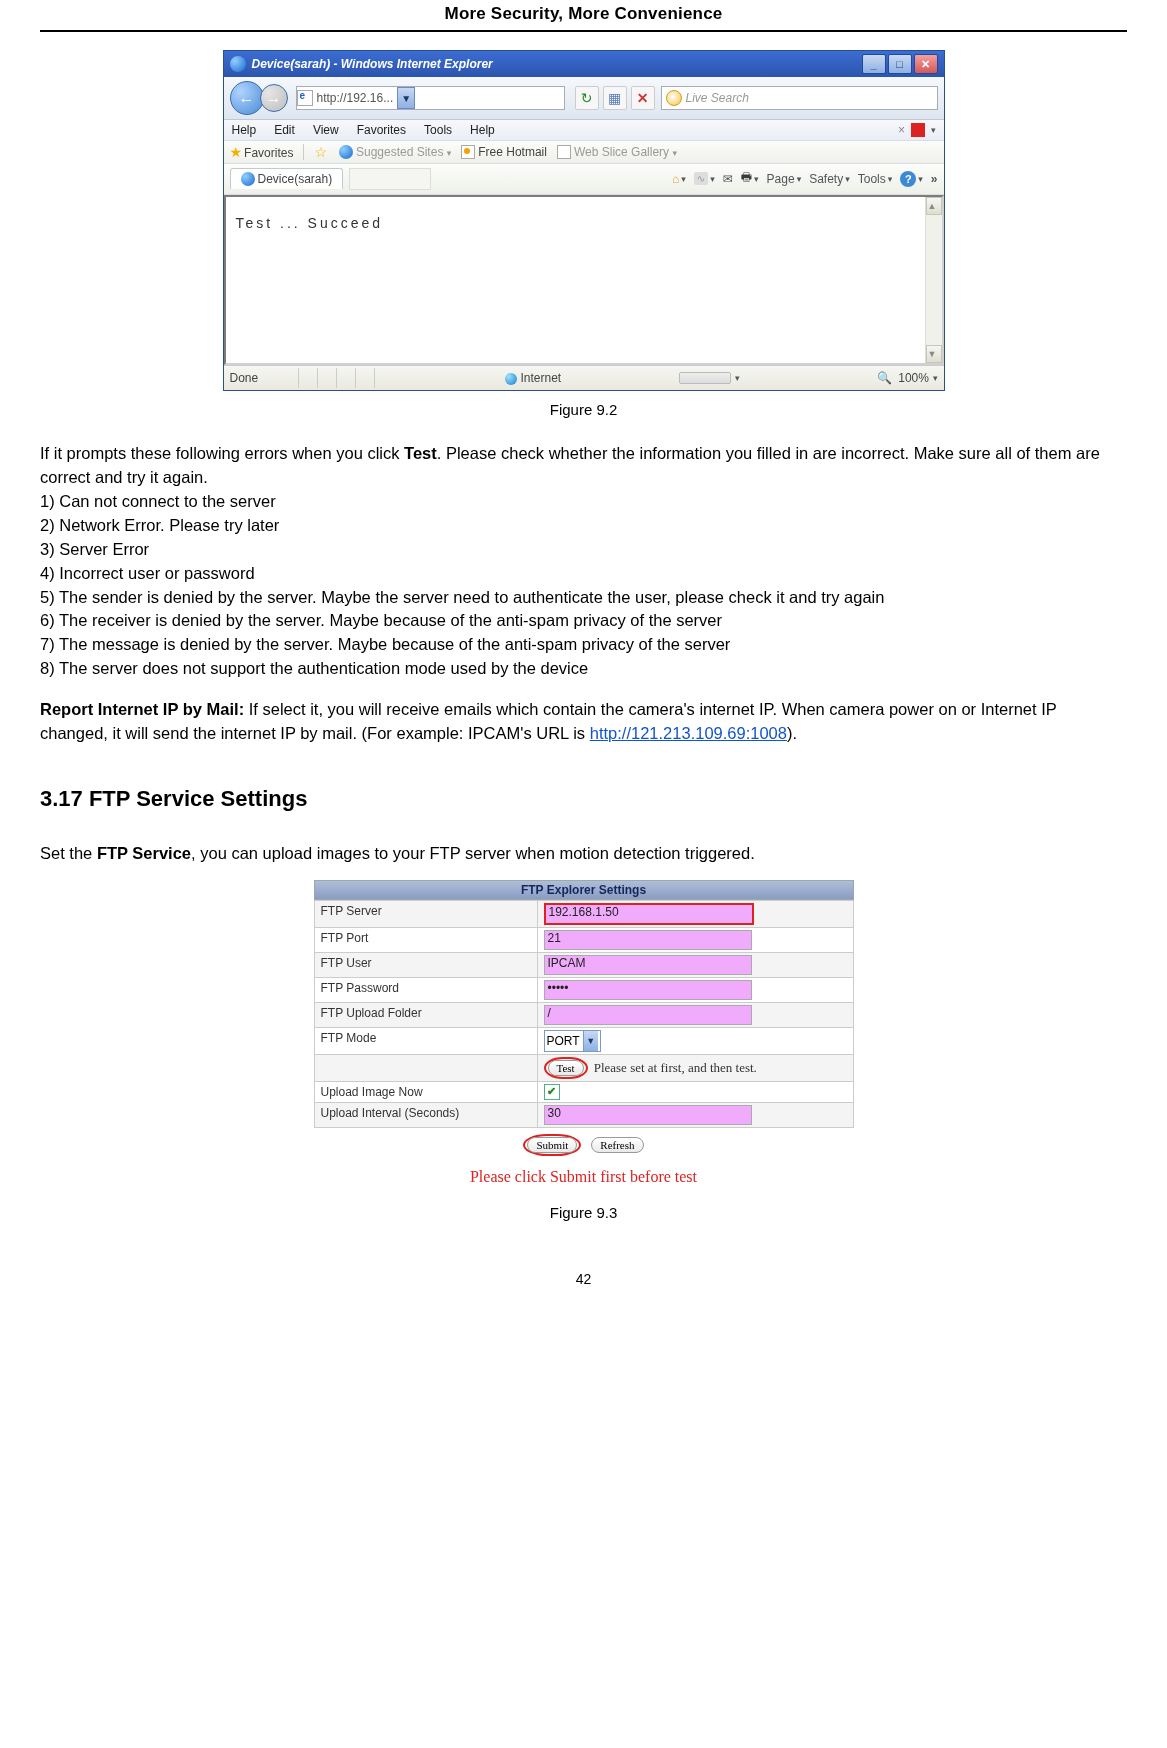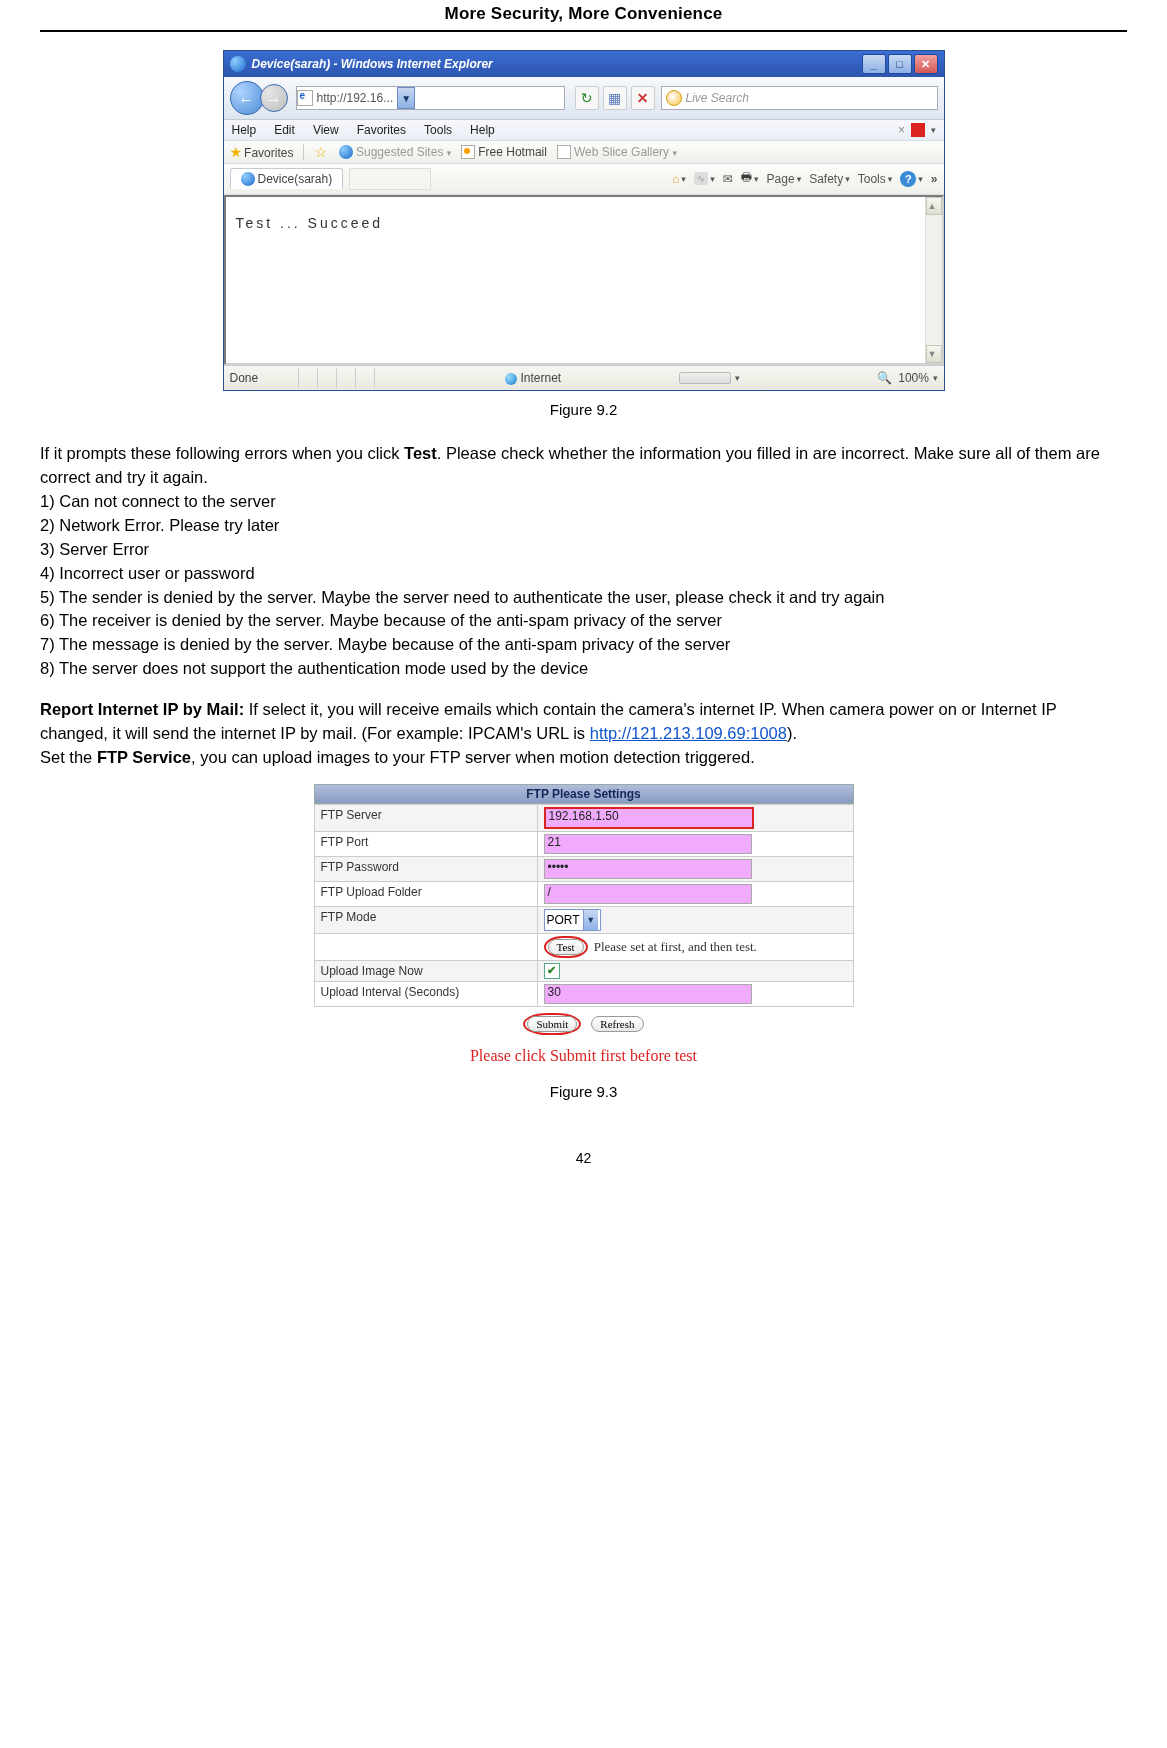--- a/index.html
+++ b/index.html
@@ -376,39 +376,46 @@
     <span>7) The message is denied by the server. Maybe because of the anti-spam privacy of the server</span><br>
     <span>8) The server does not support the authentication mode used by the device</span>
   </div>
 
   <br>
 
   <div class="body-text">
     <span class="bold">Report Internet IP by Mail:</span><span> If select it, you will receive emails which contain the camera's internet IP. When camera power on or Internet IP changed, it will send the internet IP by mail. (For example: IPCAM's URL is </span><a href="#">http://121.213.109.69:1008</a><span>).</span>
   </div>
 
+  <h2 class="section">3.17 FTP Service Settings</h2>
 
   <div class="body-text">
     <span>Set the </span><span class="bold">FTP Service</span><span>, you can upload images to your FTP server when motion detection triggered.</span>
   </div>
 
   
   <div class="ftp-wrap">
-    <div class="ftp-header">FTP Please Settings</div>
+    <div class="ftp-header">FTP Explorer Settings</div>
     <div class="ftp-table">
       <div class="ftp-row">
         <div class="ftp-label">FTP Server</div>
         <div class="ftp-val">
             <div class="ftp-input highlight">192.168.1.50</div>
           </div>
       </div>
       <div class="ftp-row">
         <div class="ftp-label">FTP Port</div>
         <div class="ftp-val">
             <div class="ftp-input">21</div>
+          </div>
+      </div>
+      <div class="ftp-row">
+        <div class="ftp-label">FTP User</div>
+        <div class="ftp-val">
+            <div class="ftp-input">IPCAM</div>
           </div>
       </div>
       <div class="ftp-row">
         <div class="ftp-label">FTP Password</div>
         <div class="ftp-val">
             <div class="ftp-input">•••••</div>
           </div>
       </div>
       <div class="ftp-row">
         <div class="ftp-label">FTP Upload Folder</div>

